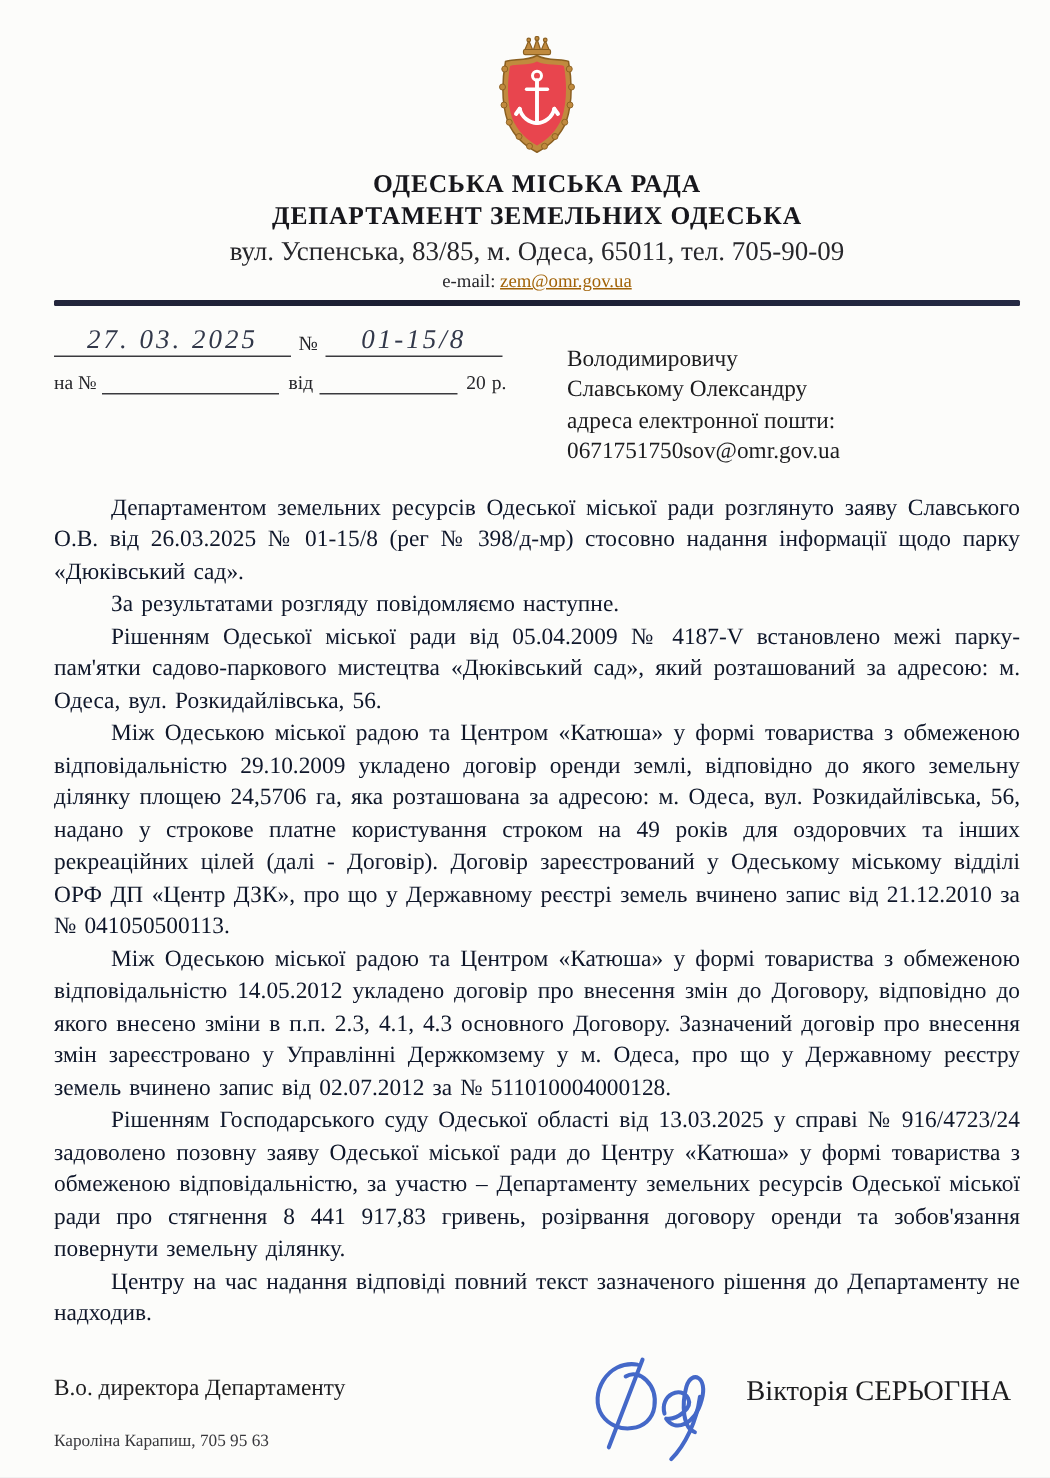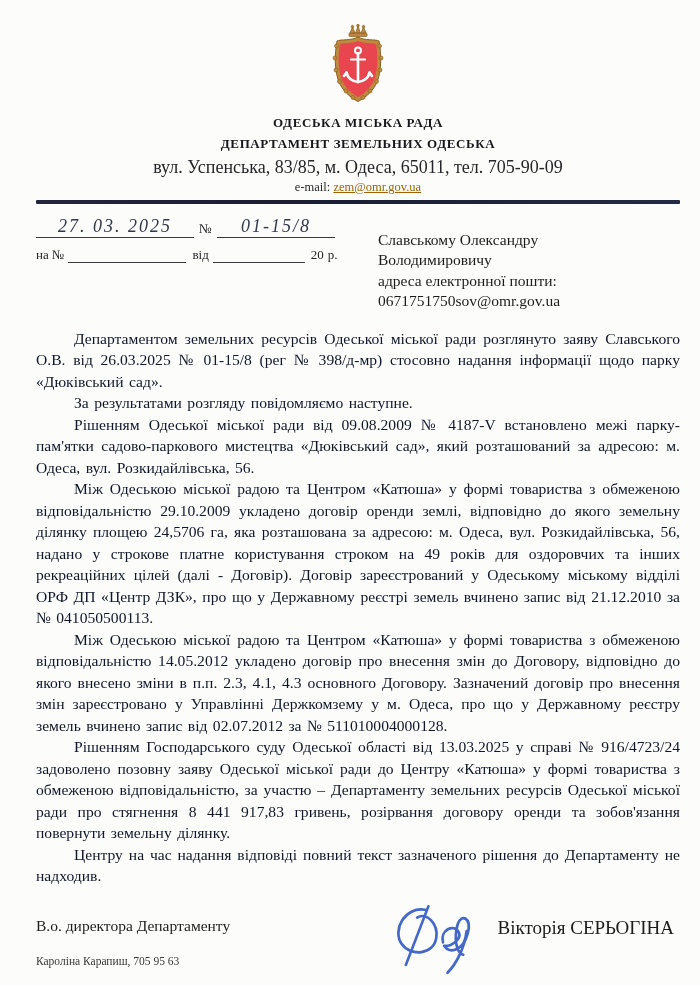--- a/index.html
+++ b/index.html
@@ -12,21 +12,21 @@
     color:#1e1e20;
     box-sizing:border-box;
     padding:24px 20px 0 36px;
     overflow:hidden;
   }
   
   .letterhead{text-align:center;}
   .emblem{display:block;margin:0 auto 6px auto;}
   .org-name,.dept-name{
     font-weight:bold;
-    font-size:13px;
+    font-size:17px;
     letter-spacing:.6px;
     line-height:21px;
     color:#17171c;
   }
   .org-address{font-size:18px;margin-top:3px;color:#26262a;}
   .email-row{font-size:12.5px;margin-top:2px;color:#26262a;}
   .email-link{color:#a16207;text-decoration:underline;cursor:pointer;}
   .header-rule{
     margin-top:5px;
     height:3.5px;
@@ -157,31 +157,31 @@
       <div class="reply-row">
         <span class="lbl">на №</span>
         <span class="reply-blank b1"></span>
         <span class="lbl">від</span>
         <span class="reply-blank b2"></span>
         <span class="lbl">20</span>
         <span class="lbl">р.</span>
       </div>
     </div>
     <div class="recipient-block">
+      <div>Володимировичу</div>
       <div>Славському Олександру</div>
-      <div>Володимировичу</div>
       <div>адреса електронної пошти:</div>
       <div>0671751750sov@omr.gov.ua</div>
     </div>
   </div>
 
   <main class="letter-body">
     <p>Департаментом земельних ресурсів Одеської міської ради розглянуто заяву Славського О.В. від 26.03.2025 № 01-15/8 (рег № 398/д-мр) стосовно надання інформації щодо парку «Дюківський сад».</p>
     <p>За результатами розгляду повідомляємо наступне.</p>
-    <p>Рішенням Одеської міської ради від 09.08.2009 № 4187-V встановлено межі парку-пам'ятки садово-паркового мистецтва «Дюківський сад», який розташований за адресою: м. Одеса, вул. Розкидайлівська, 56.</p>
+    <p>Рішенням Одеської міської ради від 05.04.2009 № 4187-V встановлено межі парку-пам'ятки садово-паркового мистецтва «Дюківський сад», який розташований за адресою: м. Одеса, вул. Розкидайлівська, 56.</p>
     <p>Між Одеською міської радою та Центром «Катюша» у формі товариства з обмеженою відповідальністю 29.10.2009 укладено договір оренди землі, відповідно до якого земельну ділянку площею 24,5706 га, яка розташована за адресою: м. Одеса, вул. Розкидайлівська, 56, надано у строкове платне користування строком на 49 років для оздоровчих та інших рекреаційних цілей (далі - Договір). Договір зареєстрований у Одеському міському відділі ОРФ ДП «Центр ДЗК», про що у Державному реєстрі земель вчинено запис від 21.12.2010 за № 041050500113.</p>
     <p>Між Одеською міської радою та Центром «Катюша» у формі товариства з обмеженою відповідальністю 14.05.2012 укладено договір про внесення змін до Договору, відповідно до якого внесено зміни в п.п. 2.3, 4.1, 4.3 основного Договору. Зазначений договір про внесення змін зареєстровано у Управлінні Держкомзему у м. Одеса, про що у Державному реєстру земель вчинено запис від 02.07.2012 за № 511010004000128.</p>
     <p>Рішенням Господарського суду Одеської області від 13.03.2025 у справі № 916/4723/24 задоволено позовну заяву Одеської міської ради до Центру «Катюша» у формі товариства з обмеженою відповідальністю, за участю – Департаменту земельних ресурсів Одеської міської ради про стягнення 8 441 917,83 гривень, розірвання договору оренди та зобов'язання повернути земельну ділянку.</p>
     <p>Центру на час надання відповіді повний текст зазначеного рішення до Департаменту не надходив.</p>
   </main>
 
   <div class="signature-row">
     <div class="signatory-position">В.о. директора Департаменту</div>
     <svg class="signature-svg" width="110" height="72" viewBox="0 0 96 64" aria-hidden="true">
       <g stroke="#4468c8" stroke-width="2.4" fill="none" stroke-linecap="round" stroke-linejoin="round">

